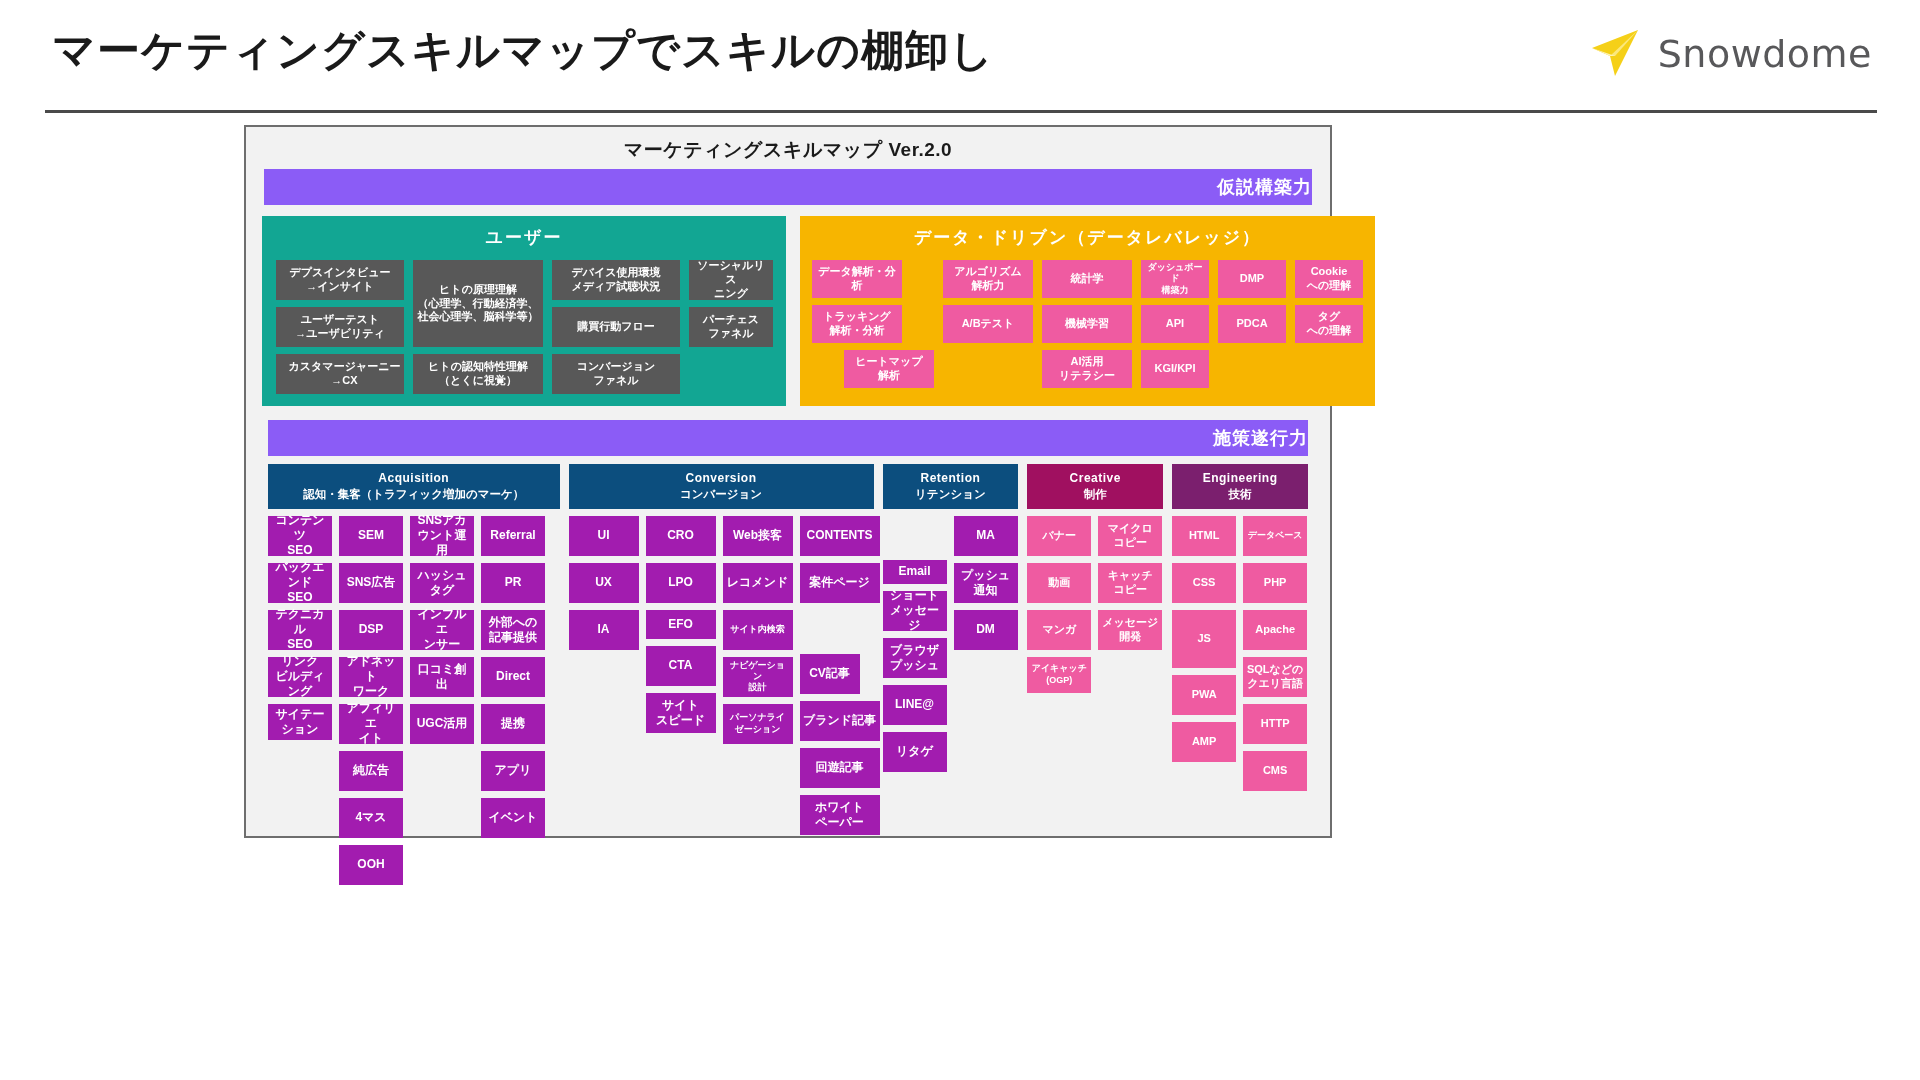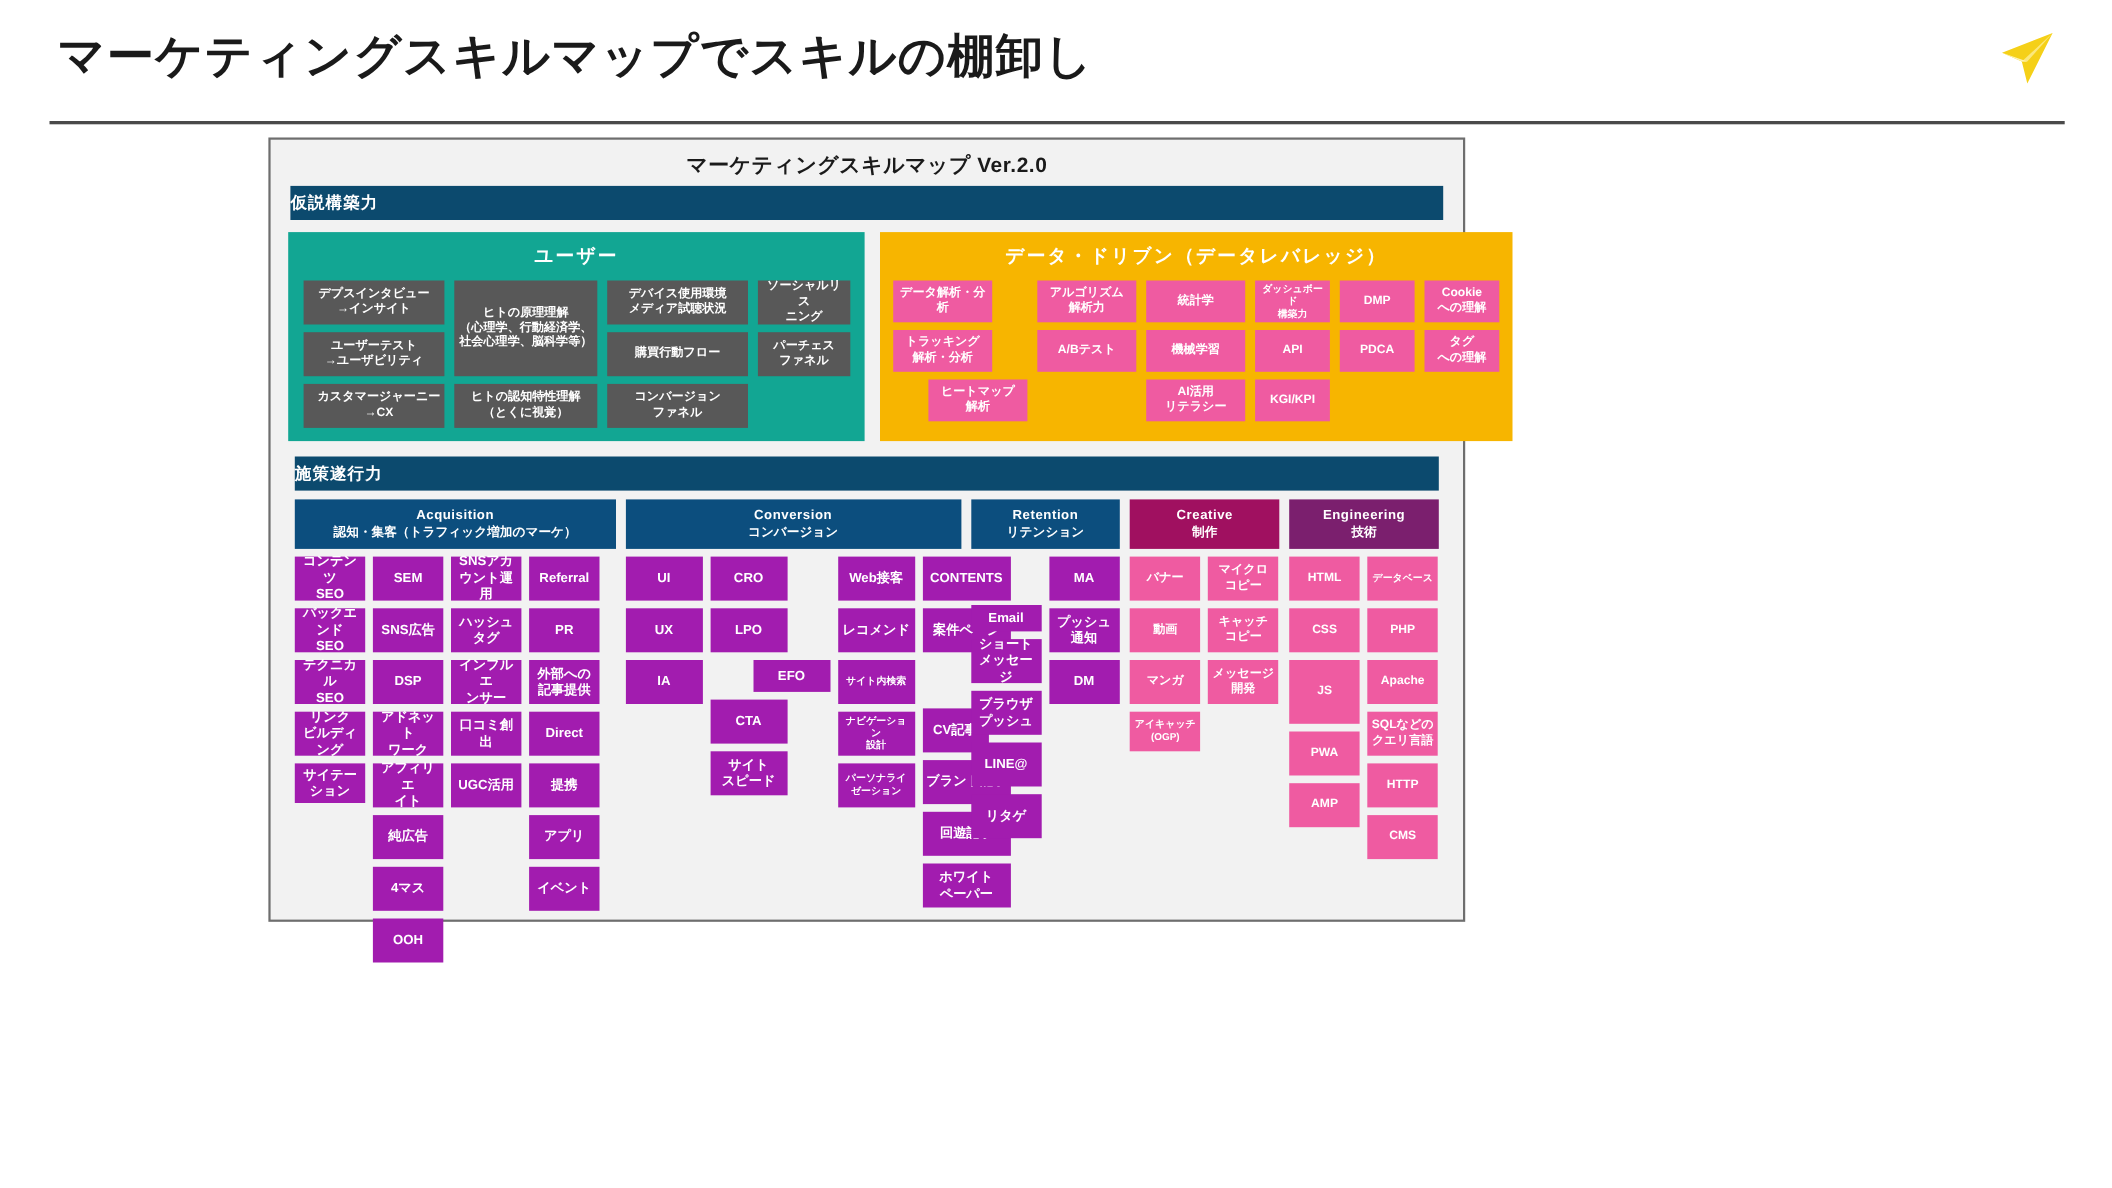--- a/index.html
+++ b/index.html
@@ -39,22 +39,22 @@
     position: absolute; left: 244px; top: 125px;
     width: 1088px; height: 713px;
     background: #f2f2f2; border: 2px solid #6e6e6e;
   }
   .slide-title {
     text-align: center; font-size: 19px; font-weight: 700;
     color: #1a1a1a; padding: 10px 0 6px 0; letter-spacing: 0.5px;
   }
 
   .band {
-    background: #0c4a6e; color: #ffffff;
-    font-size: 15px; font-weight: 700; text-align: left;
+    background: #8b5cf6; color: #ffffff;
+    font-size: 18px; font-weight: 700; text-align: right;
     padding: 6px 0; letter-spacing: 1px;
   }
   .band-hypothesis { margin: 0 18px; }
   .band-exec { margin: 0 22px; }
 
   
   .hyp-row {
     display: flex; gap: 14px;
     margin: 11px 16px 0 16px;
   }
@@ -102,20 +102,21 @@
 <body>
 
 <div class="page-header">
   <div class="page-title">マーケティングスキルマップでスキルの棚卸し</div>
   <div class="brand">
     <svg class="brand-mark" viewBox="0 0 56 56">
       <polygon points="50,4 27,50 22,30 4,22" fill="#f5d018"></polygon>
       <polygon points="50,4 27,30 22,30" fill="#fbe87c"></polygon>
       <polygon points="22,30 4,22 27,30" fill="#fdf3b5"></polygon>
     </svg>
+    <span class="brand-name">Snowdome</span>
   </div>
   <div class="header-rule"></div>
 </div>
 
 <div class="slide">
   <div class="slide-title">マーケティングスキルマップ Ver.2.0</div>
 
   <div class="band band-hypothesis">仮説構築力</div>
 
   <div class="hyp-row">
@@ -227,21 +228,21 @@
           </div>
           <div class="group-body">
             <div class="col">
               <div class="chip chip-blue" style="width: 70px; height: 40px;">UI</div>
               <div class="chip chip-blue" style="width: 70px; height: 40px;">UX</div>
               <div class="chip chip-blue" style="width: 70px; height: 40px;">IA</div>
             </div>
             <div class="col">
               <div class="chip chip-blue" style="width: 70px; height: 40px;">CRO</div>
               <div class="chip chip-blue" style="width: 70px; height: 40px;">LPO</div>
-              <div class="chip chip-blue" style="width: 70px; height: 29px; margin-left: 39px;">EFO</div>
+              <div class="chip chip-blue" style="width: 70px; height: 29px;">EFO</div>
               <div class="chip chip-blue" style="width: 70px; height: 40px;">CTA</div>
               <div class="chip chip-blue" style="width: 70px; height: 40px;">サイト<br>スピード</div>
             </div>
             <div class="col">
               <div class="chip chip-blue" style="width: 70px; height: 40px;">Web接客</div>
               <div class="chip chip-blue" style="width: 70px; height: 40px;">レコメンド</div>
               <div class="chip chip-blue" style="width: 70px; height: 40px; font-size: 9px;">サイト内検索</div>
               <div class="chip chip-blue" style="width: 70px; height: 40px; font-size: 9px;">ナビゲーション<br>設計</div>
               <div class="chip chip-blue" style="width: 70px; height: 40px; font-size: 9px;">パーソナライ<br>ゼーション</div>
             </div>

